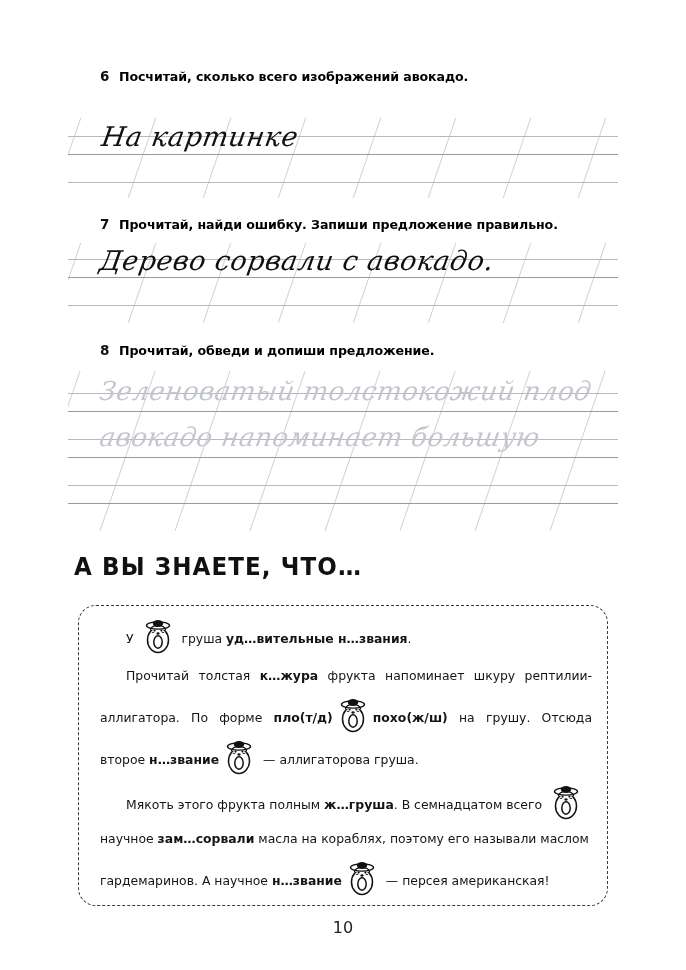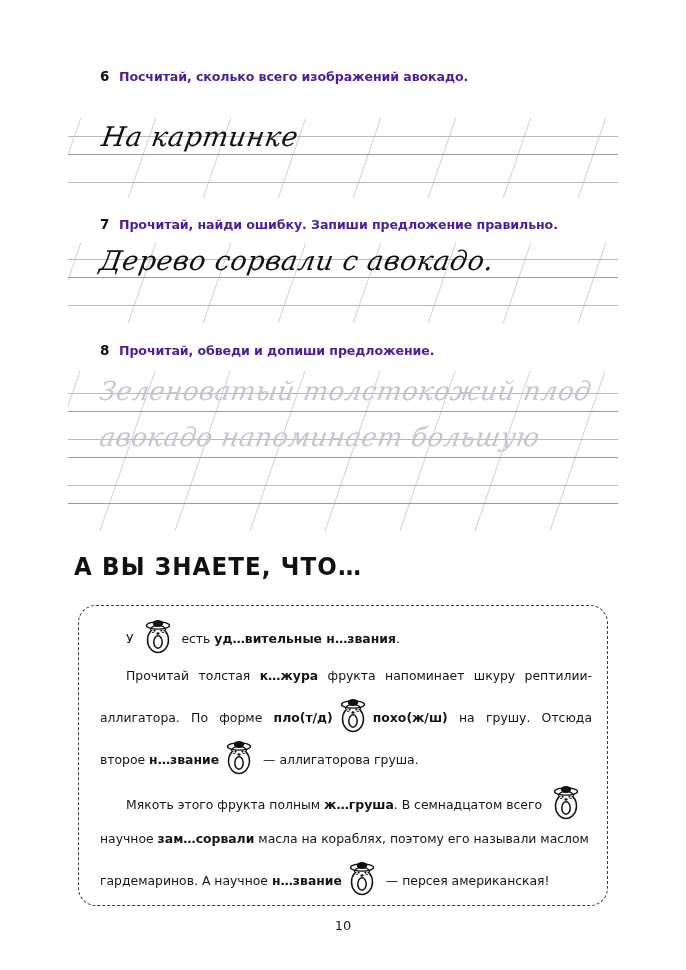--- a/index.html
+++ b/index.html
@@ -29,21 +29,21 @@
   .task-num {
     font-weight: bold;
     font-size: 13.5px;
     line-height: 17px;
     color: #111;
     min-width: 10px;
   }
   .task-text {
     font-size: 12.6px;
     line-height: 17px;
-    color: #4c1d95;
+    color: #000000;
     font-weight: 600;
     letter-spacing: -0.1px;
   }
   .task-text .l2 { display: block; }
 
   
   .rule-block {
     position: absolute;
     left: 68px;
     width: 550px;
@@ -136,21 +136,21 @@
   }
   .avocado svg { display: block; }
 
   
   .page-number {
     position: absolute;
     left: 0;
     top: 918px;
     width: 686px;
     text-align: center;
-    font-size: 13px;
+    font-size: 16px;
     color: #222;
   }
 </style>
 </head>
 <body>
 
 <div id="page">
 
   <div class="task" style="left:100px; top:68px;">
     <span class="task-num">6</span>
@@ -230,21 +230,21 @@
       <p class="para indent"><span>У </span><span class="avocado"><svg viewBox="0 0 34 40" width="34" height="40">
             <ellipse cx="17" cy="26" rx="10.5" ry="12.5" fill="#fff" stroke="#111" stroke-width="1.5"></ellipse>
             <ellipse cx="17" cy="28" rx="4.2" ry="6.2" fill="#fff" stroke="#111" stroke-width="1.5"></ellipse>
             <path d="M9.5 16 C9.5 10, 24.5 10, 24.5 16" fill="#fff" stroke="#111" stroke-width="1.3"></path>
             <ellipse cx="17" cy="11.5" rx="11.5" ry="3.6" fill="none" stroke="#111" stroke-width="1.4"></ellipse>
             <ellipse cx="17" cy="9.5" rx="5.2" ry="3.4" fill="#111"></ellipse>
             <circle cx="13.6" cy="16.6" r="1.05" fill="#111"></circle>
             <circle cx="20.4" cy="16.6" r="1.05" fill="#111"></circle>
             <path d="M11.2 18.4 l1.6 0 M21.2 18.4 l1.6 0" stroke="#111" stroke-width="0.9" stroke-linecap="round"></path>
             <ellipse cx="17" cy="19.6" rx="1.6" ry="1.25" fill="#111"></ellipse>
-          </svg></span><span> есть </span><b>уд…вительные н…звания</b><span>.</span></p>
+          </svg></span><span> груша </span><b>уд…вительные н…звания</b><span>.</span></p>
       <p class="para indent"><span>Прочитай толстая </span><b>к…жура</b><span> фрукта напоминает шкуру рептилии-аллигатора. По форме </span><b>пло(т/д)</b><span class="avocado"><svg viewBox="0 0 34 40" width="34" height="40">
             <ellipse cx="17" cy="26" rx="10.5" ry="12.5" fill="#fff" stroke="#111" stroke-width="1.5"></ellipse>
             <ellipse cx="17" cy="28" rx="4.2" ry="6.2" fill="#fff" stroke="#111" stroke-width="1.5"></ellipse>
             <path d="M9.5 16 C9.5 10, 24.5 10, 24.5 16" fill="#fff" stroke="#111" stroke-width="1.3"></path>
             <ellipse cx="17" cy="11.5" rx="11.5" ry="3.6" fill="none" stroke="#111" stroke-width="1.4"></ellipse>
             <ellipse cx="17" cy="9.5" rx="5.2" ry="3.4" fill="#111"></ellipse>
             <circle cx="13.6" cy="16.6" r="1.05" fill="#111"></circle>
             <circle cx="20.4" cy="16.6" r="1.05" fill="#111"></circle>
             <path d="M11.2 18.4 l1.6 0 M21.2 18.4 l1.6 0" stroke="#111" stroke-width="0.9" stroke-linecap="round"></path>
             <ellipse cx="17" cy="19.6" rx="1.6" ry="1.25" fill="#111"></ellipse>

